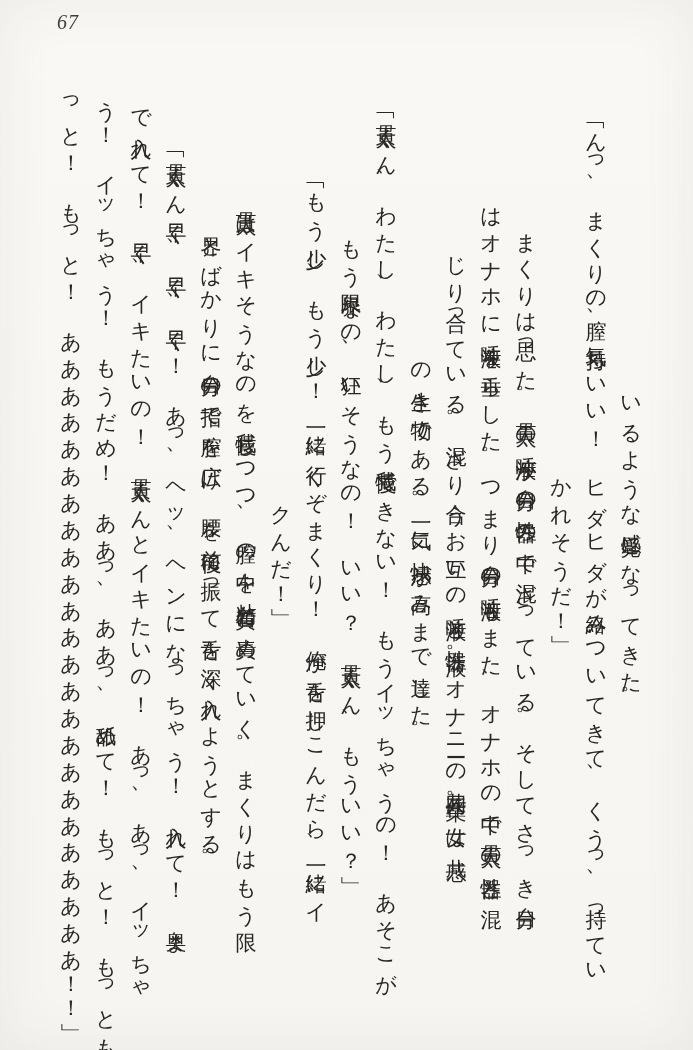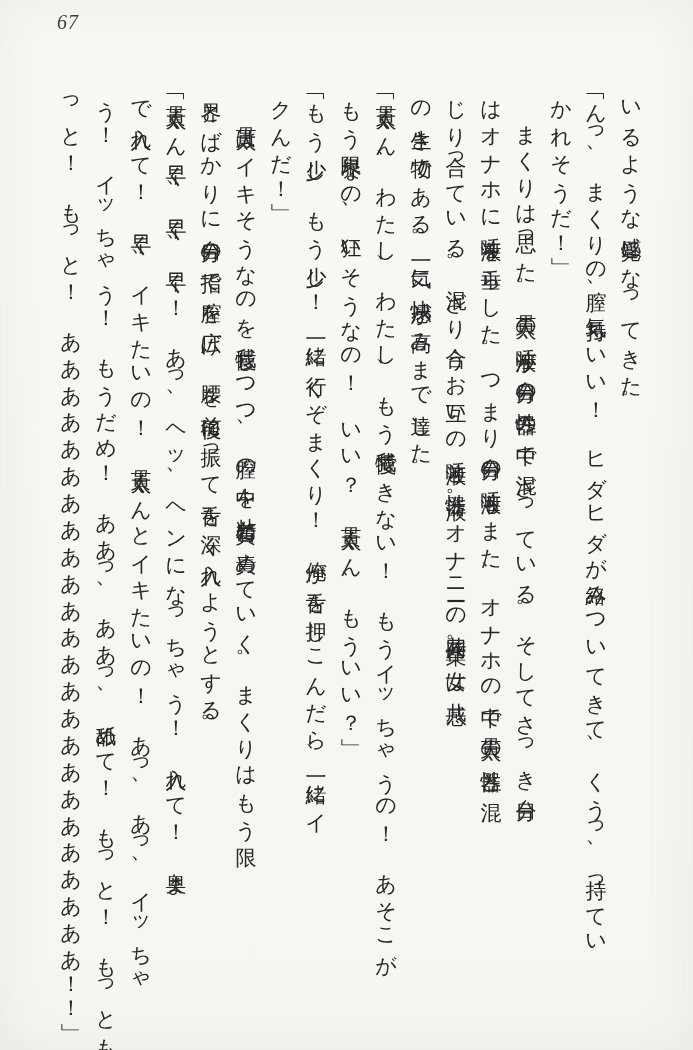--- a/index.html
+++ b/index.html
@@ -10,20 +10,21 @@
     background: #f8f7f4;
     overflow: hidden;
   }
   .page {
     position: relative;
     width: 693px;
     height: 1050px;
     background: linear-gradient(180deg, #f9f8f5 0%, #f7f6f3 55%, #f6f5f1 100%);
     box-shadow: inset 0 0 55px rgba(80,75,65,0.07);
     font-family: "Liberation Serif", "DejaVu Serif", serif;
+    text-align: center;
   }
   .page-number {
     position: absolute;
     top: 11px;
     left: 57px;
     font-family: "Liberation Serif", "DejaVu Serif", serif;
     font-style: italic;
     font-size: 20px;
     color: #3d3c3a;
     letter-spacing: 1px;

